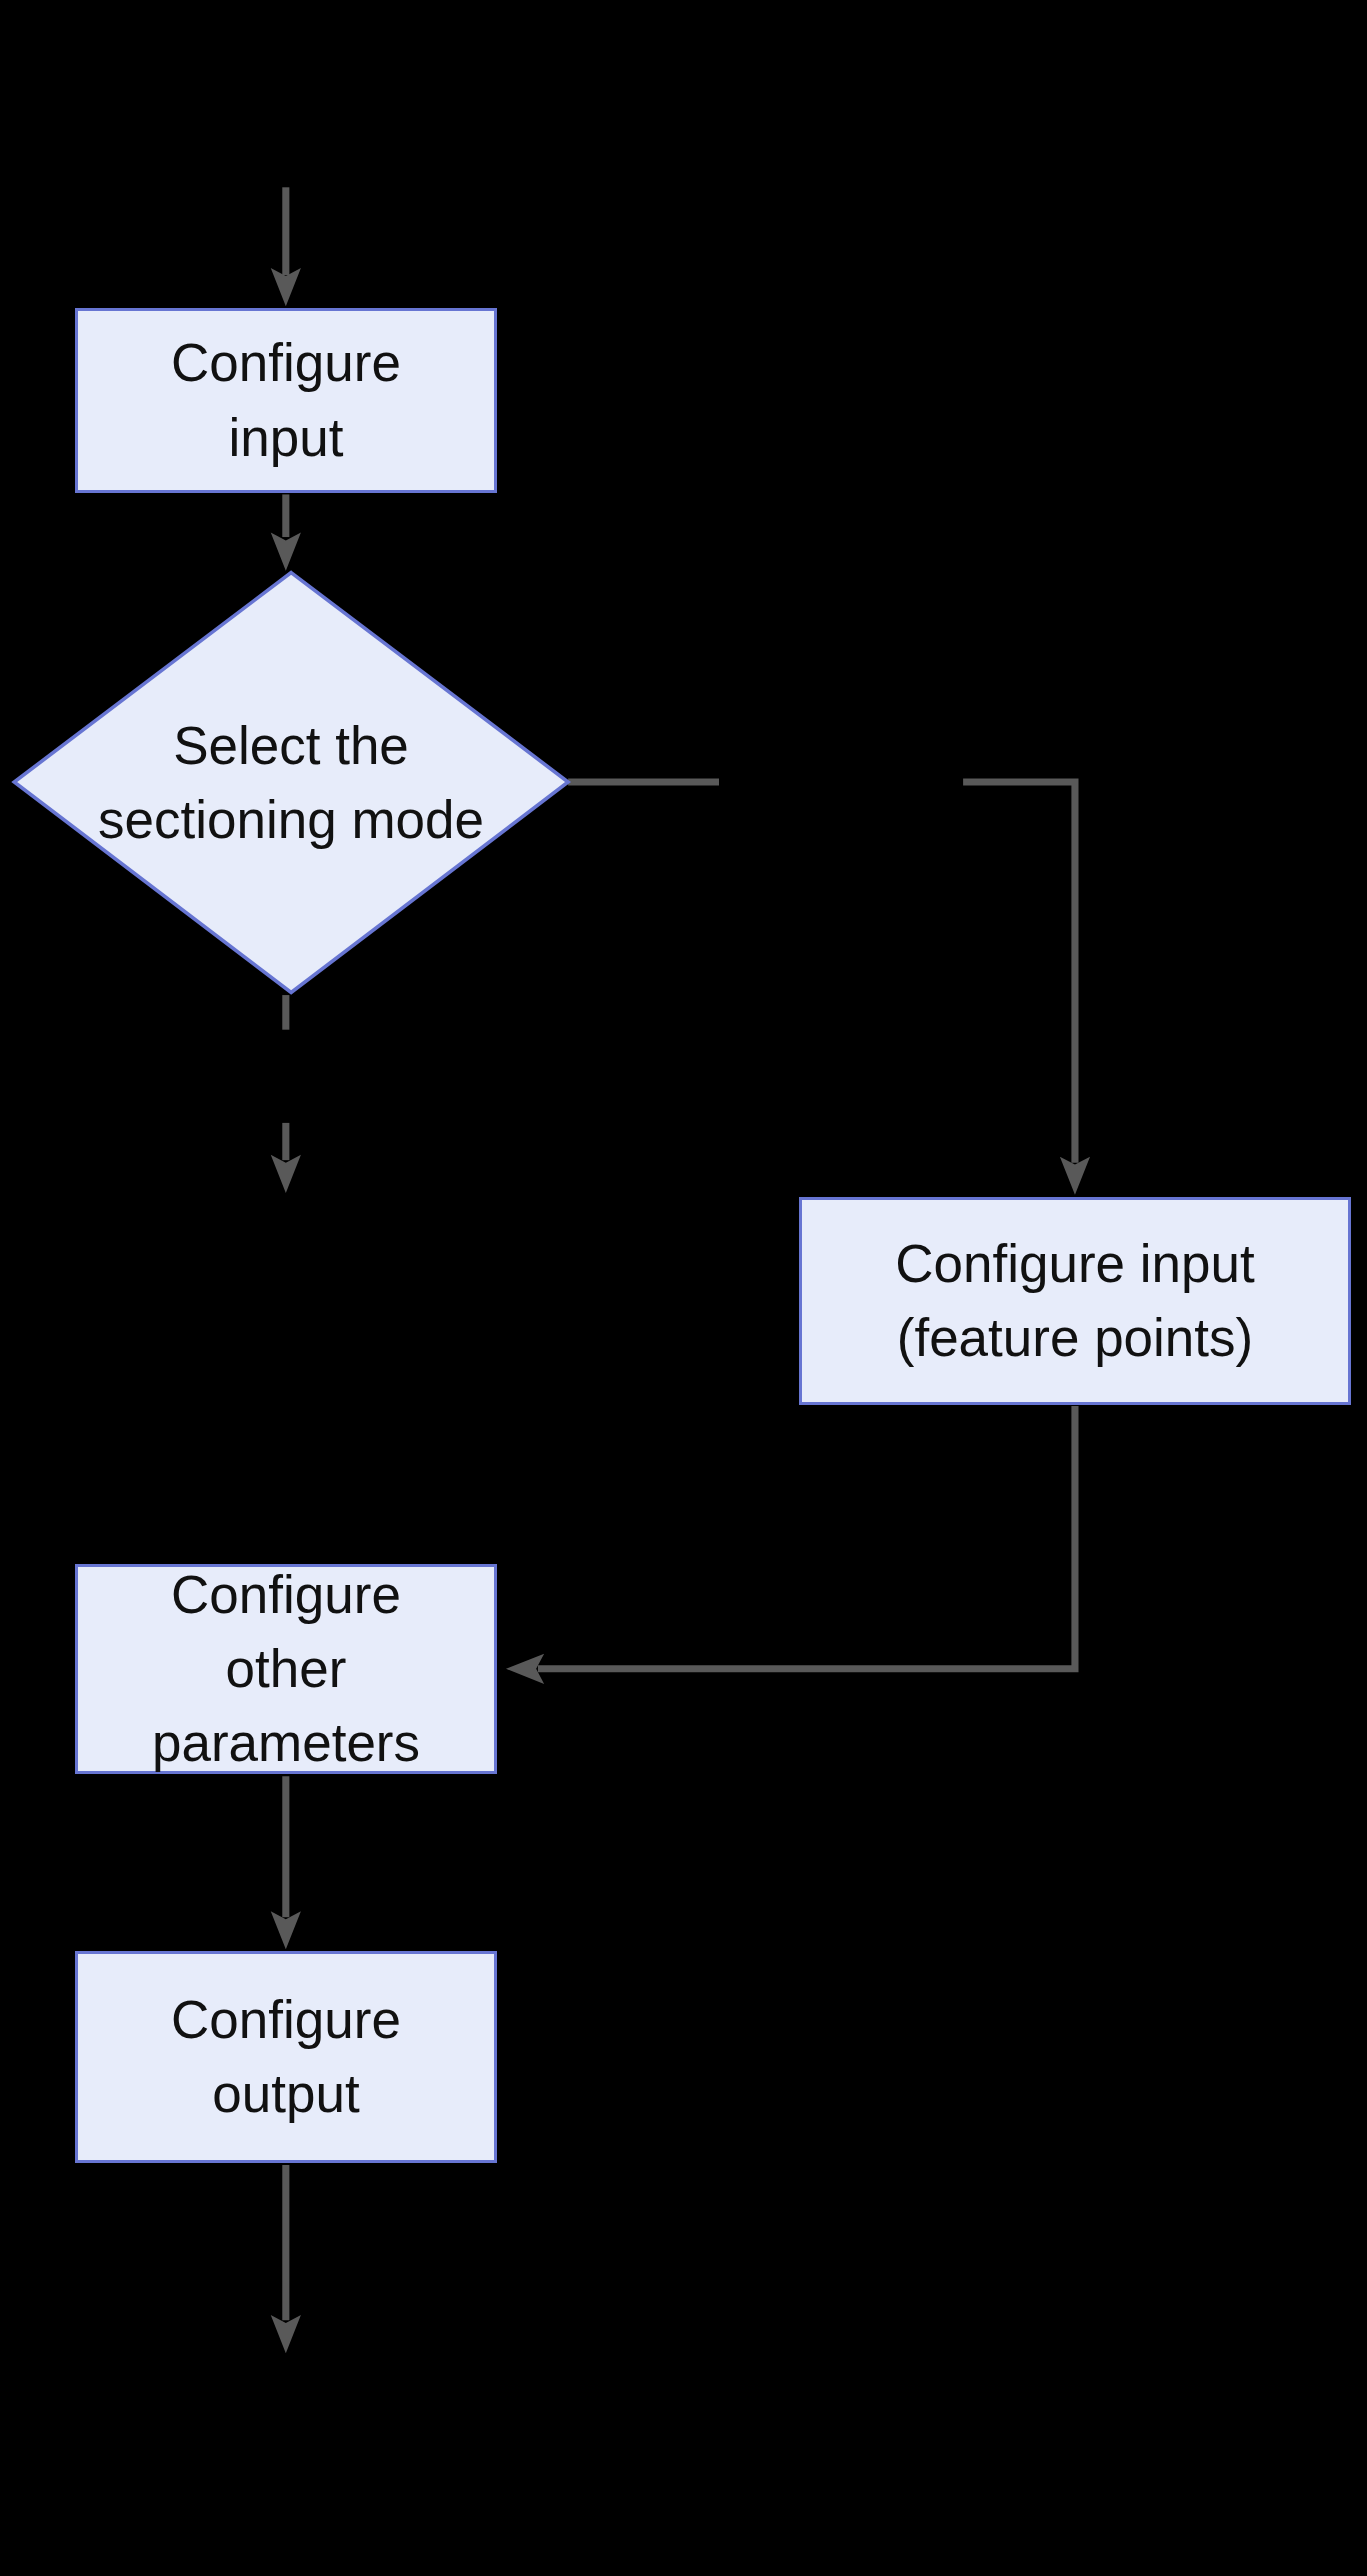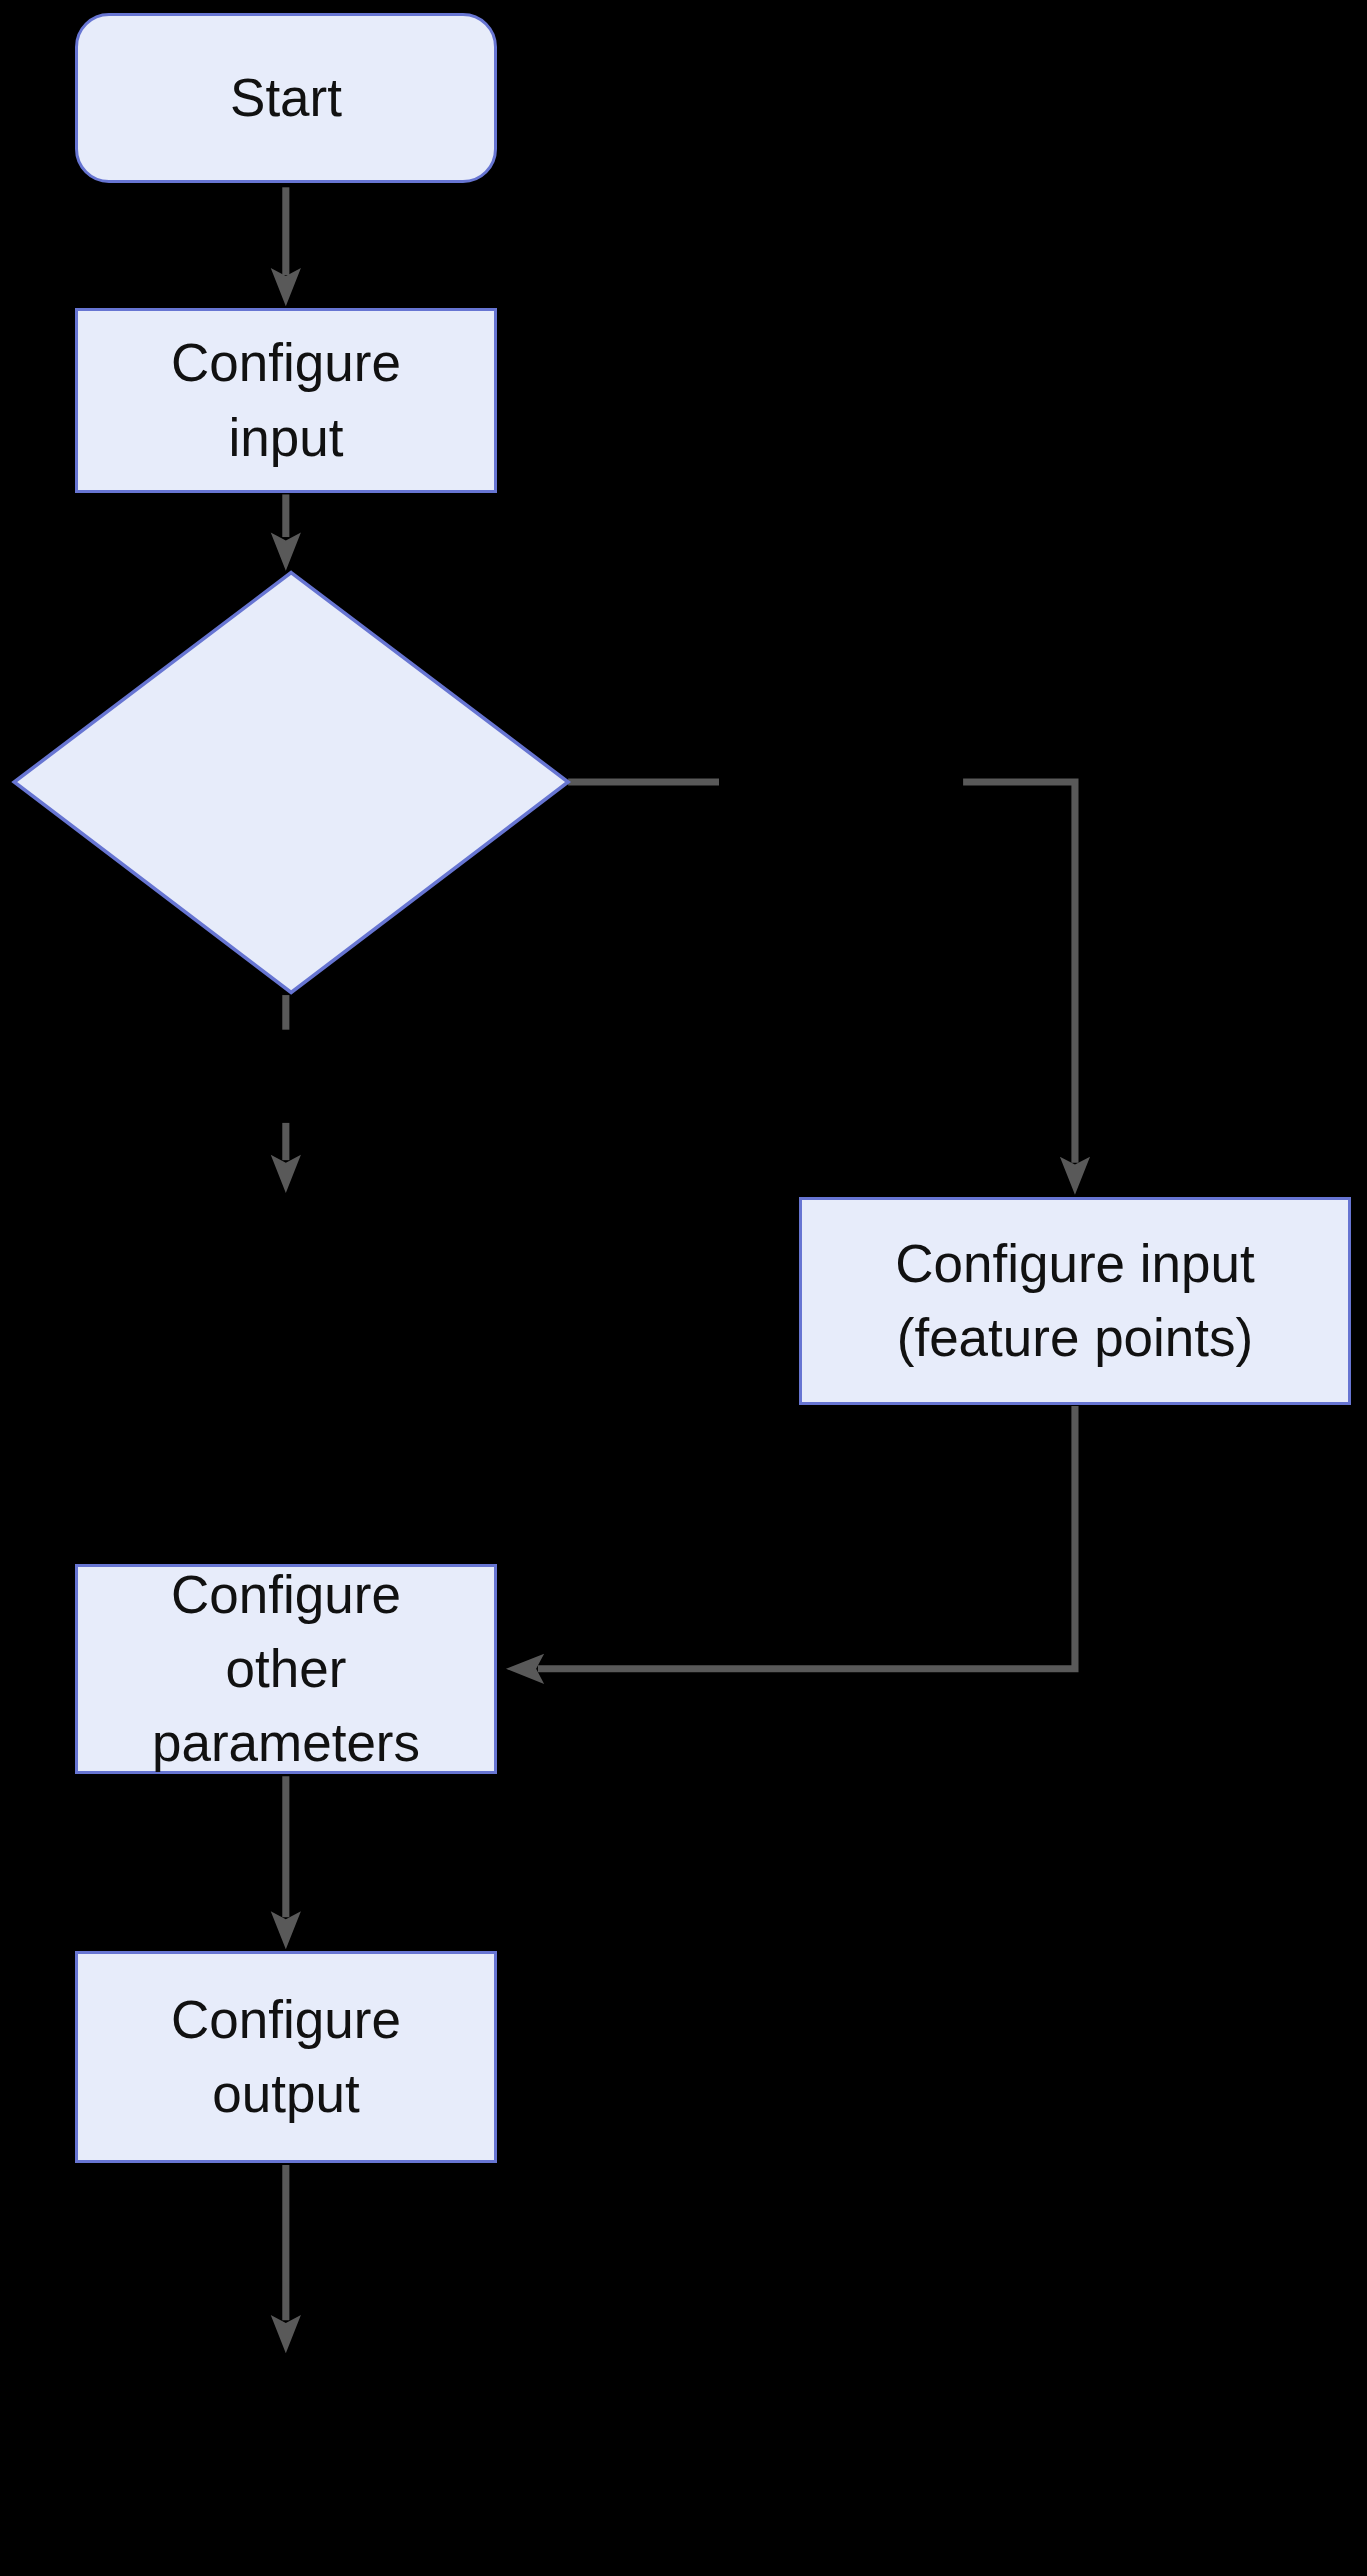--- a/index.html
+++ b/index.html
@@ -107,29 +107,30 @@
     </g>
 
     <g>
       <path class="edge" d="M322 2439 V2614"></path>
       <path class="head" d="M322 2651 L305 2608 L322 2617 L339 2608 Z"></path>
     </g>
 
     <polygon class="shape" points="328,645 640,881 328,1118 16,881"></polygon>
   </svg>
 
-  <div class="node terminator-start" style="left:75px; top:13.3px; width:422px; height:170px;">
-    <span>Start</span>
-  </div>
 
   <div class="node" style="left:75px; top:308px; width:422px; height:185px;">
     <span>Configure
 input</span>
   </div>
 
+  <div class="decision-label" style="left:14px; top:573px; width:554px; height:420px;">
+    <span>Select the
+sectioning mode</span>
+  </div>
 
 
   <div class="node" style="left:799px; top:1197px; width:552px; height:208px;">
     <span>Configure input
 (feature points)</span>
   </div>
 
   <div class="node" style="left:75px; top:1564px; width:422px; height:210px;">
     <span>Configure
 other

